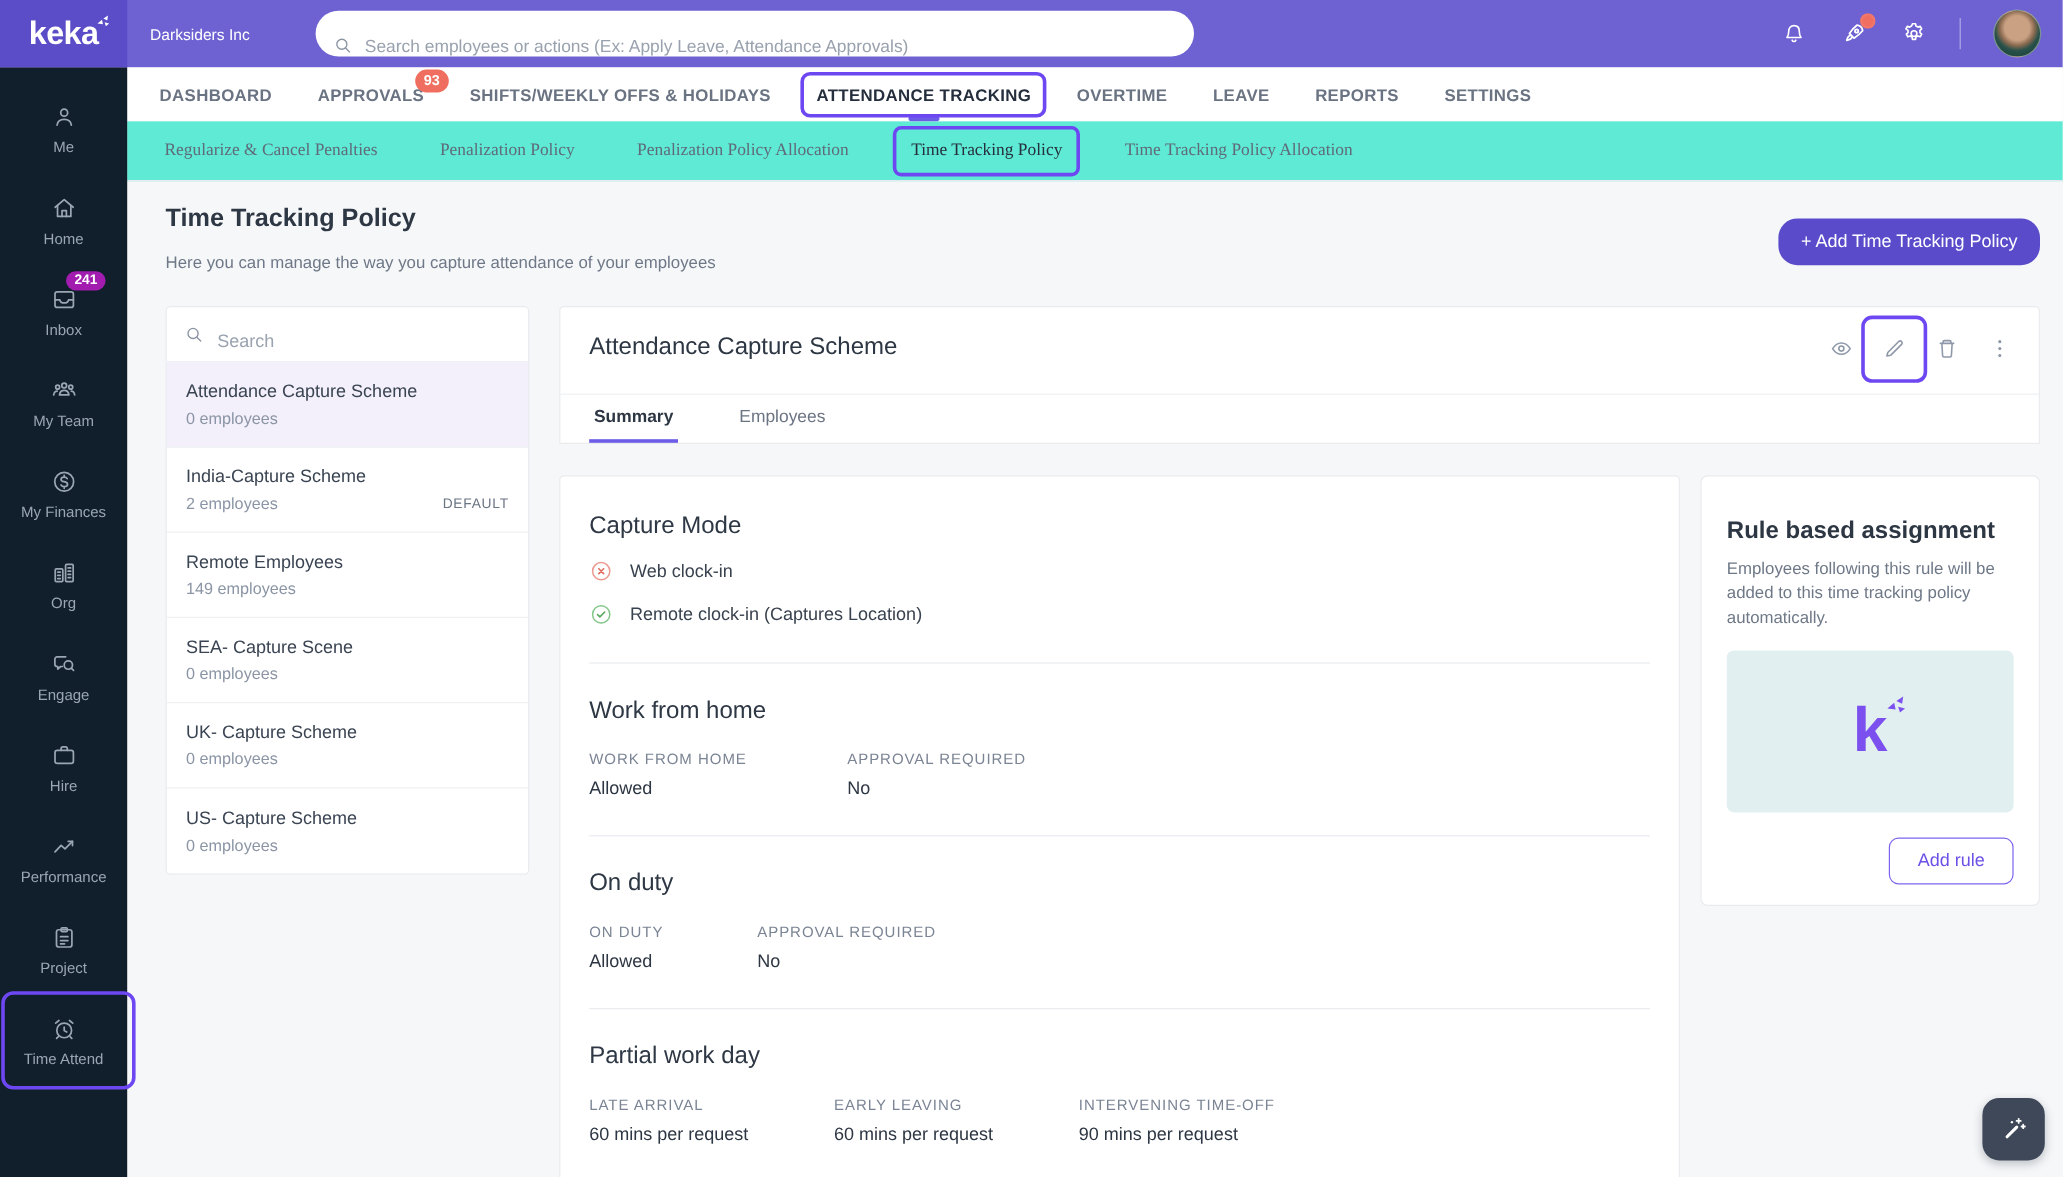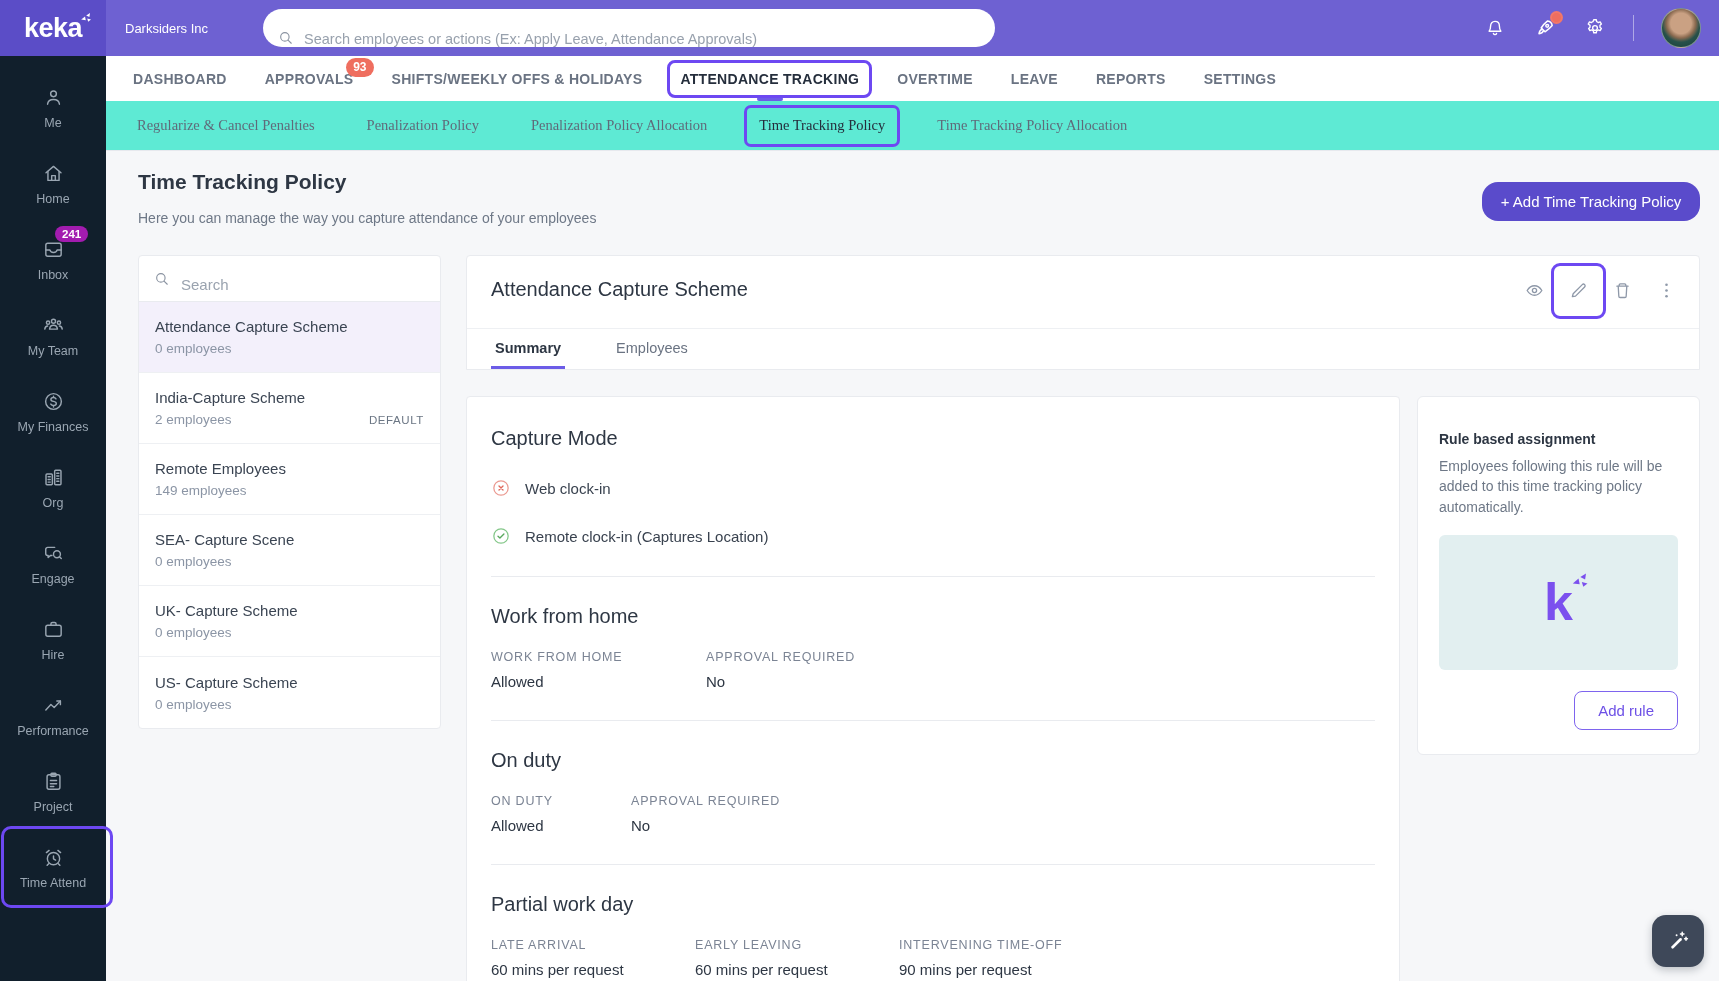--- a/index.html
+++ b/index.html
@@ -69,30 +69,30 @@
   .head-actions { position:absolute; right:22px; top:24px; display:flex; align-items:center; gap:23px; color:#8e98a8; }
   .act-btn { position:relative; cursor:pointer; }
   .pencil-anno { left:-17px; right:-17px; top:-17px; bottom:-18px; border-radius:9px; }
   .detail-tabs { position:absolute; left:0; bottom:0; width:100%; height:41px; border-top:1px solid #eef0f3; display:flex; align-items:stretch; gap:47px; padding-left:24px; }
   .dtab { display:flex; align-items:center; font-size:14.5px; color:#6a7382; cursor:pointer; border-bottom:3px solid transparent; padding:0 4px; }
   .dtab.active { color:#2d3643; font-weight:bold; border-bottom-color:#6c5ce7; }
 
   
   .main-card { position:absolute; left:466px; top:396px; width:934px; height:610px; background:#fff; border:1px solid #e9ebef; border-radius:4px; padding:30px 24px; }
   .sec-h { font-size:20px; color:#2e3744; font-weight:500; }
-  .cm-row { display:flex; align-items:center; gap:14px; margin-top:28px; font-size:15px; color:#39424f; }
+  .cm-row { display:flex; align-items:center; gap:14px; margin-top:16px; font-size:15px; color:#39424f; }
   .divider { height:1px; background:#e9ebef; margin:30px 0 28px; }
   .fieldrow { display:flex; margin-top:22px; }
   .f-label { font-size:12.5px; color:#7b8494; letter-spacing:.8px; }
   .f-value { font-size:15px; color:#2d3643; margin-top:9px; }
   .w215 { width:215px; } .w140 { width:140px; } .w204 { width:204px; }
 
   
   .rule-card { position:absolute; left:1417px; top:396px; width:283px; height:359px; background:#fff; border:1px solid #e9ebef; border-radius:6px; padding:34px 21px 0; display:flex; flex-direction:column; }
-  .rule-title { font-size:14px; font-weight:bold; color:#2d3643; }
+  .rule-title { font-size:20px; font-weight:bold; color:#2d3643; }
   .rule-desc { font-size:14px; color:#6e7887; line-height:1.45; margin-top:9px; }
   .mint-box { margin-top:18px; height:135px; background:#e2eff0; border-radius:6px; display:flex; align-items:center; justify-content:center; }
   .mint-mark { position:relative; color:#7b50ee; font-size:52px; font-weight:bold; line-height:1; }
   .mint-spark { position:absolute; top:-4px; right:-16px; }
   .rule-btn { align-self:flex-end; margin-top:21px; background:#fff; border:1px solid #7e64ee; color:#6d50e6; font-size:15px; font-family:inherit; border-radius:8px; padding:10px 23px; cursor:pointer; }
 
   
   .fab { position:absolute; right:15px; bottom:14px; width:52px; height:52px; border-radius:14px; background:#3e4859; display:flex; align-items:center; justify-content:center; cursor:pointer; box-shadow:0 3px 8px rgba(20,30,45,.25); }
 </style>
 </head>

